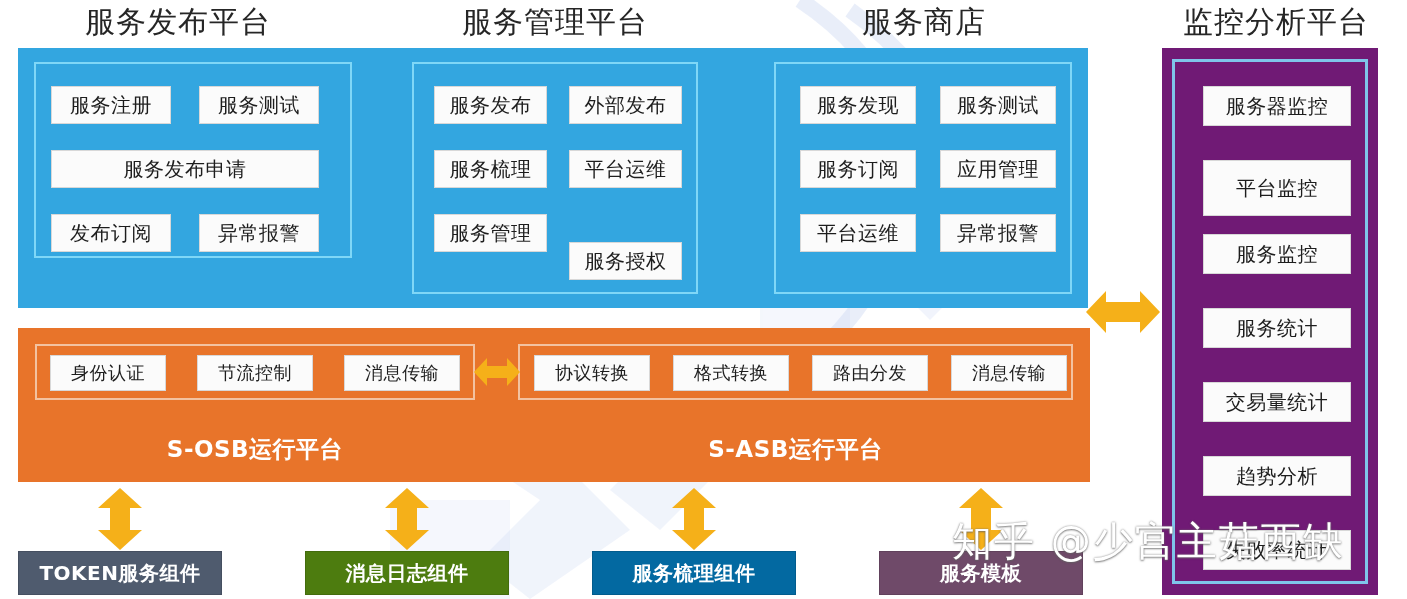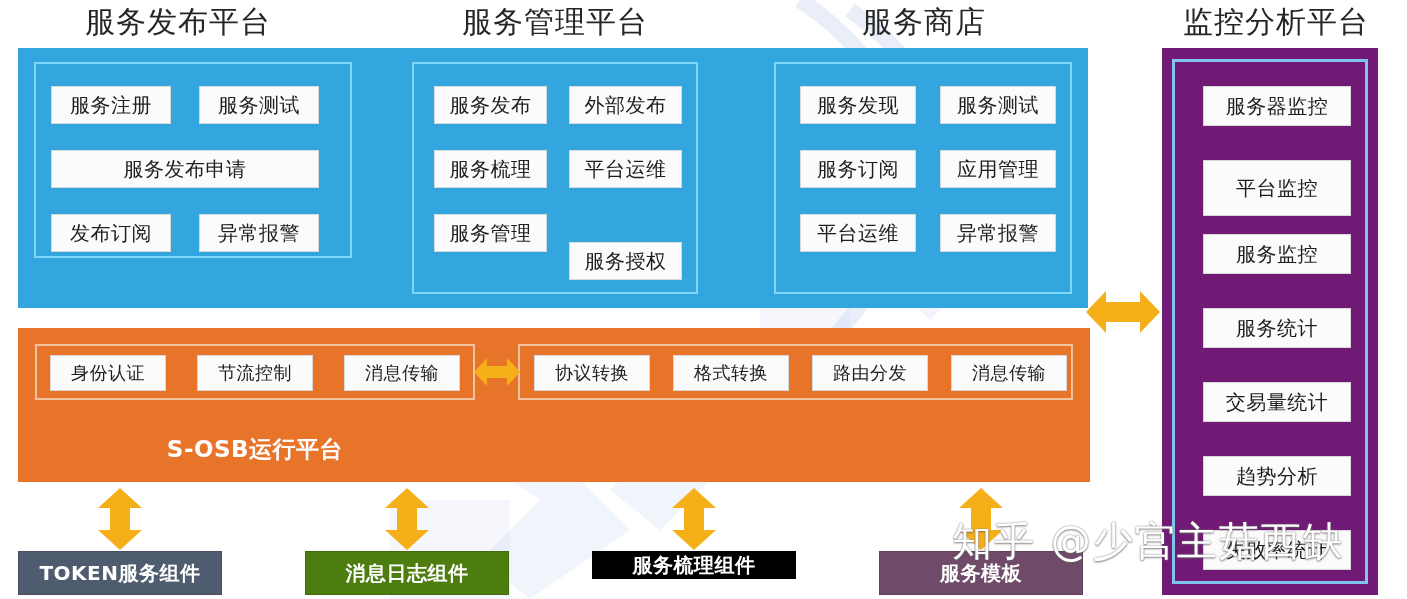--- a/index.html
+++ b/index.html
@@ -153,20 +153,21 @@
       <div class="chip chip-sm" style="left:153px;top:9px;width:116px;height:36px;">格式转换</div>
       <div class="chip chip-sm" style="left:292px;top:9px;width:116px;height:36px;">路由分发</div>
       <div class="chip chip-sm" style="left:431px;top:9px;width:116px;height:36px;">消息传输</div>
     </div>
 
     <svg class="arrow" style="left:456px;top:26px;" width="46" height="36" viewBox="0 0 46 36">
       <polygon points="0,18 13,4 13,12 33,12 33,4 46,18 33,32 33,24 13,24 13,32" fill="#f5b019"></polygon>
     </svg>
 
     <div class="run-label" style="left:17px;top:106px;width:440px;">S-OSB运行平台</div>
+    <div class="run-label" style="left:500px;top:106px;width:555px;">S-ASB运行平台</div>
   </div>
 
   <svg class="arrow" style="left:1086px;top:287px;" width="74" height="50" viewBox="0 0 74 50">
     <polygon points="0,25 20,4 20,15 54,15 54,4 74,25 54,46 54,35 20,35 20,46" fill="#f5b019"></polygon>
   </svg>
 
   <div class="panel panel-purple" style="left:1162px;top:48px;width:216px;height:547px;">
     <div class="group group-purple" style="left:10px;top:11px;width:196px;height:525px;">
       <div class="chip" style="left:28px;top:24px;width:148px;height:40px;">服务器监控</div>
       <div class="chip" style="left:28px;top:98px;width:148px;height:56px;">平台监控</div>
@@ -186,18 +187,18 @@
   </svg>
   <svg class="arrow" style="left:670px;top:488px;" width="48" height="62" viewBox="0 0 48 62">
     <polygon points="24,0 46,20 34,20 34,42 46,42 24,62 2,42 14,42 14,20 2,20" fill="#f5b019"></polygon>
   </svg>
   <svg class="arrow" style="left:957px;top:488px;" width="48" height="62" viewBox="0 0 48 62">
     <polygon points="24,0 46,20 34,20 34,42 46,42 24,62 2,42 14,42 14,20 2,20" fill="#f5b019"></polygon>
   </svg>
 
   <div class="comp" style="left:18px;top:551px;width:204px;height:44px;background:#4f5b6e;">TOKEN服务组件</div>
   <div class="comp" style="left:305px;top:551px;width:204px;height:44px;background:#4d7c0f;">消息日志组件</div>
-  <div class="comp" style="left:592px;top:551px;width:204px;height:28px;background:#000000;">服务梳理组件</div>
+  <div class="comp" style="left:592px;top:551px;width:204px;height:44px;background:#0369a1;">服务梳理组件</div>
   <div class="comp" style="left:879px;top:551px;width:204px;height:44px;background:#6f4a69;">服务模板</div>
 
   <div class="wm-zhihu">知乎 @少宫主菇西缺</div>
 
 </div>
 
 </body></html>

